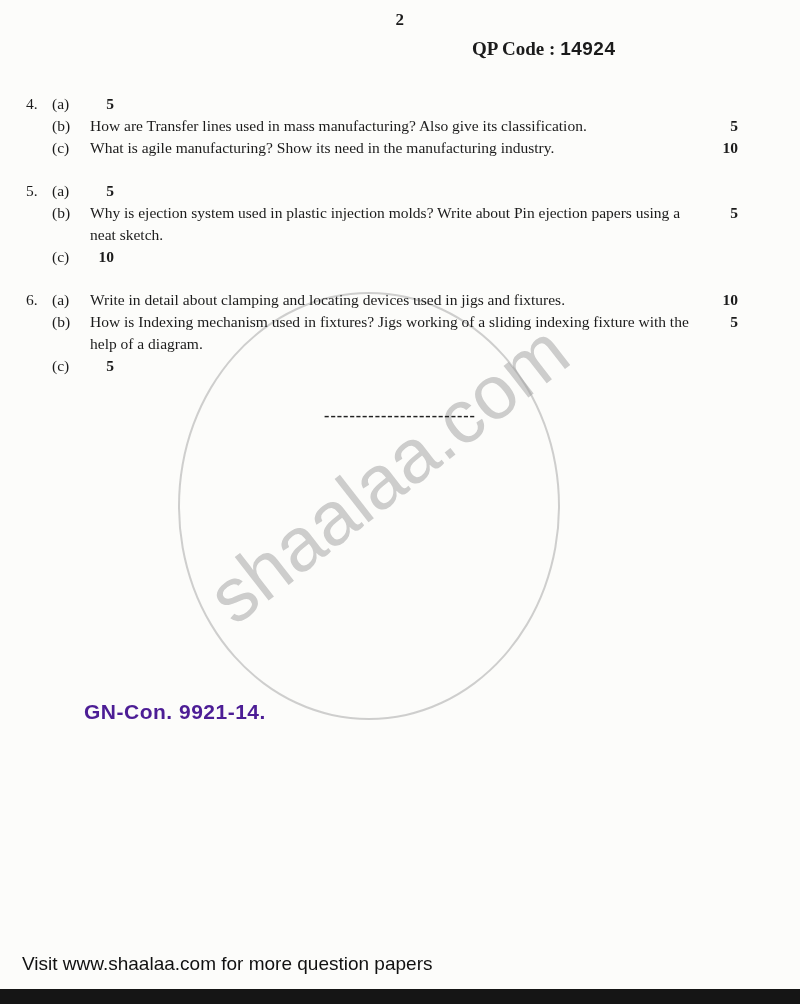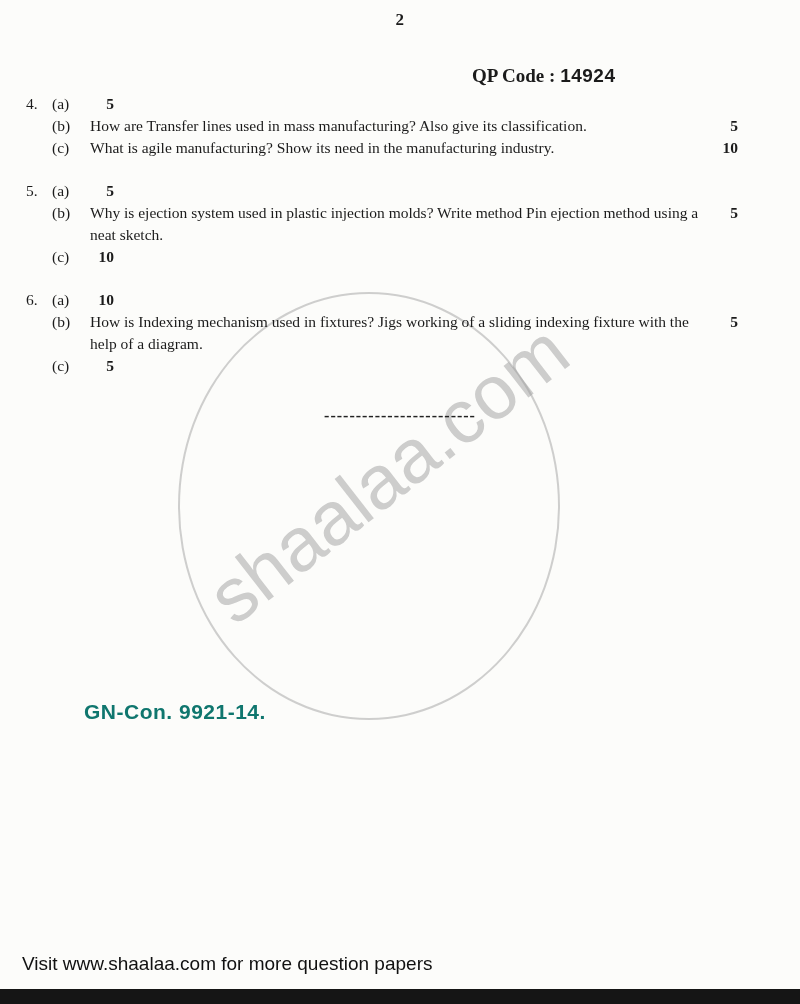--- a/index.html
+++ b/index.html
@@ -28,21 +28,20 @@
     font-size: 17px;
     font-weight: bold;
     letter-spacing: 0.5px;
   }
   .qp-code {
     position: absolute;
     top: 38px;
     left: 472px;
     font-size: 19px;
     font-weight: bold;
-    margin-top: 27px;
   }
   .qp-code .code-value {
     font-family: "Liberation Sans", sans-serif;
     font-weight: bold;
     letter-spacing: 0.5px;
   }
 
   
   .questions {
     position: absolute;
@@ -97,21 +96,21 @@
 
   
   .gn-code {
     position: absolute;
     top: 700px;
     left: 84px;
     font-family: "Liberation Sans", sans-serif;
     font-weight: bold;
     font-size: 21px;
     letter-spacing: 0.5px;
-    color: #0f766e;
+    color: #4c1d95;
     z-index: 2;
   }
 
   
   .watermark-circle {
     position: absolute;
     left: 178px;
     top: 292px;
     width: 378px;
     height: 424px;
@@ -195,34 +194,35 @@
 
     <div class="question-block">
       <div class="part-row">
         <div class="col-qnum">5.</div>
         <div class="col-label">(a)</div>
         <div class="col-marks">5</div>
       </div>
       <div class="part-row">
         <div class="col-qnum"></div>
         <div class="col-label">(b)</div>
-        <div class="col-text">Why is ejection system used in plastic injection molds? Write method Pin ejection method using a neat sketch.</div>
+        <div class="col-text">Why is ejection system used in plastic injection molds? Write about Pin ejection papers using a neat sketch.</div>
         <div class="col-marks">5</div>
       </div>
       <div class="part-row">
         <div class="col-qnum"></div>
         <div class="col-label">(c)</div>
         <div class="col-marks">10</div>
       </div>
     </div>
 
     <div class="question-block">
       <div class="part-row">
         <div class="col-qnum">6.</div>
         <div class="col-label">(a)</div>
+        <div class="col-text">Write in detail about clamping and locating devices used in jigs and fixtures.</div>
         <div class="col-marks">10</div>
       </div>
       <div class="part-row">
         <div class="col-qnum"></div>
         <div class="col-label">(b)</div>
         <div class="col-text">How is Indexing mechanism used in fixtures? Jigs working of a sliding indexing fixture with the help of a diagram.</div>
         <div class="col-marks">5</div>
       </div>
       <div class="part-row">
         <div class="col-qnum"></div>

